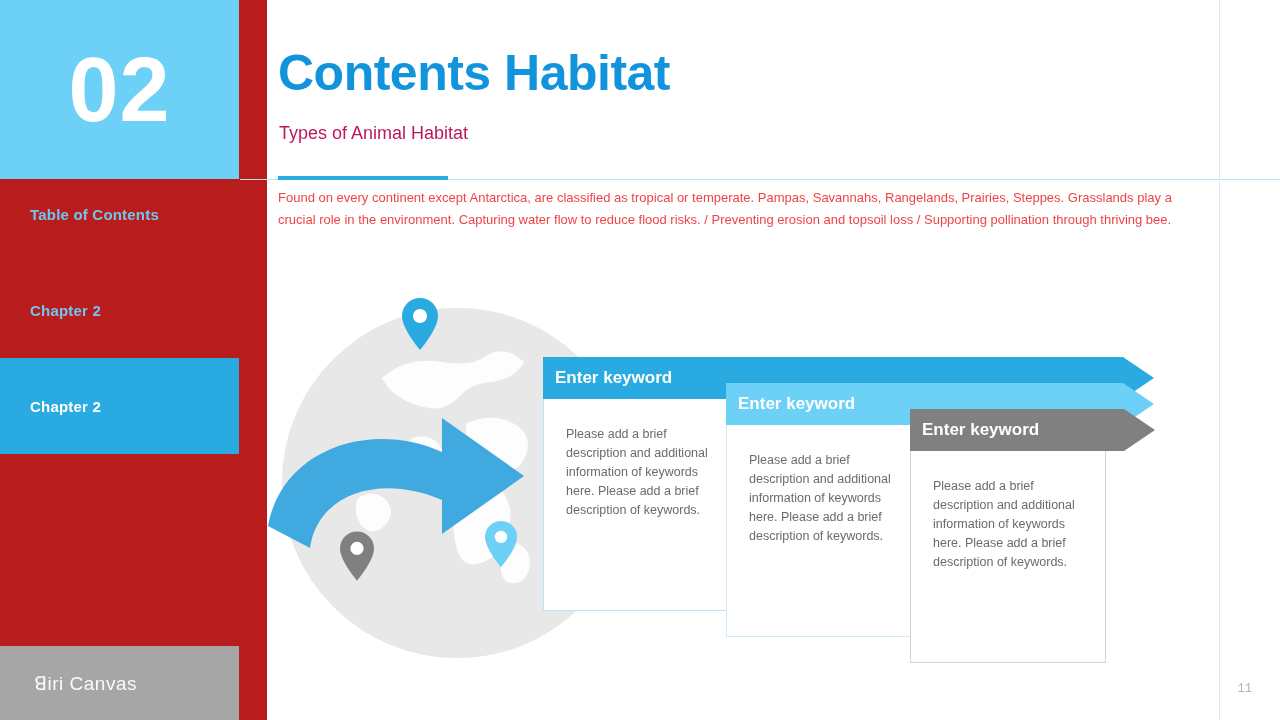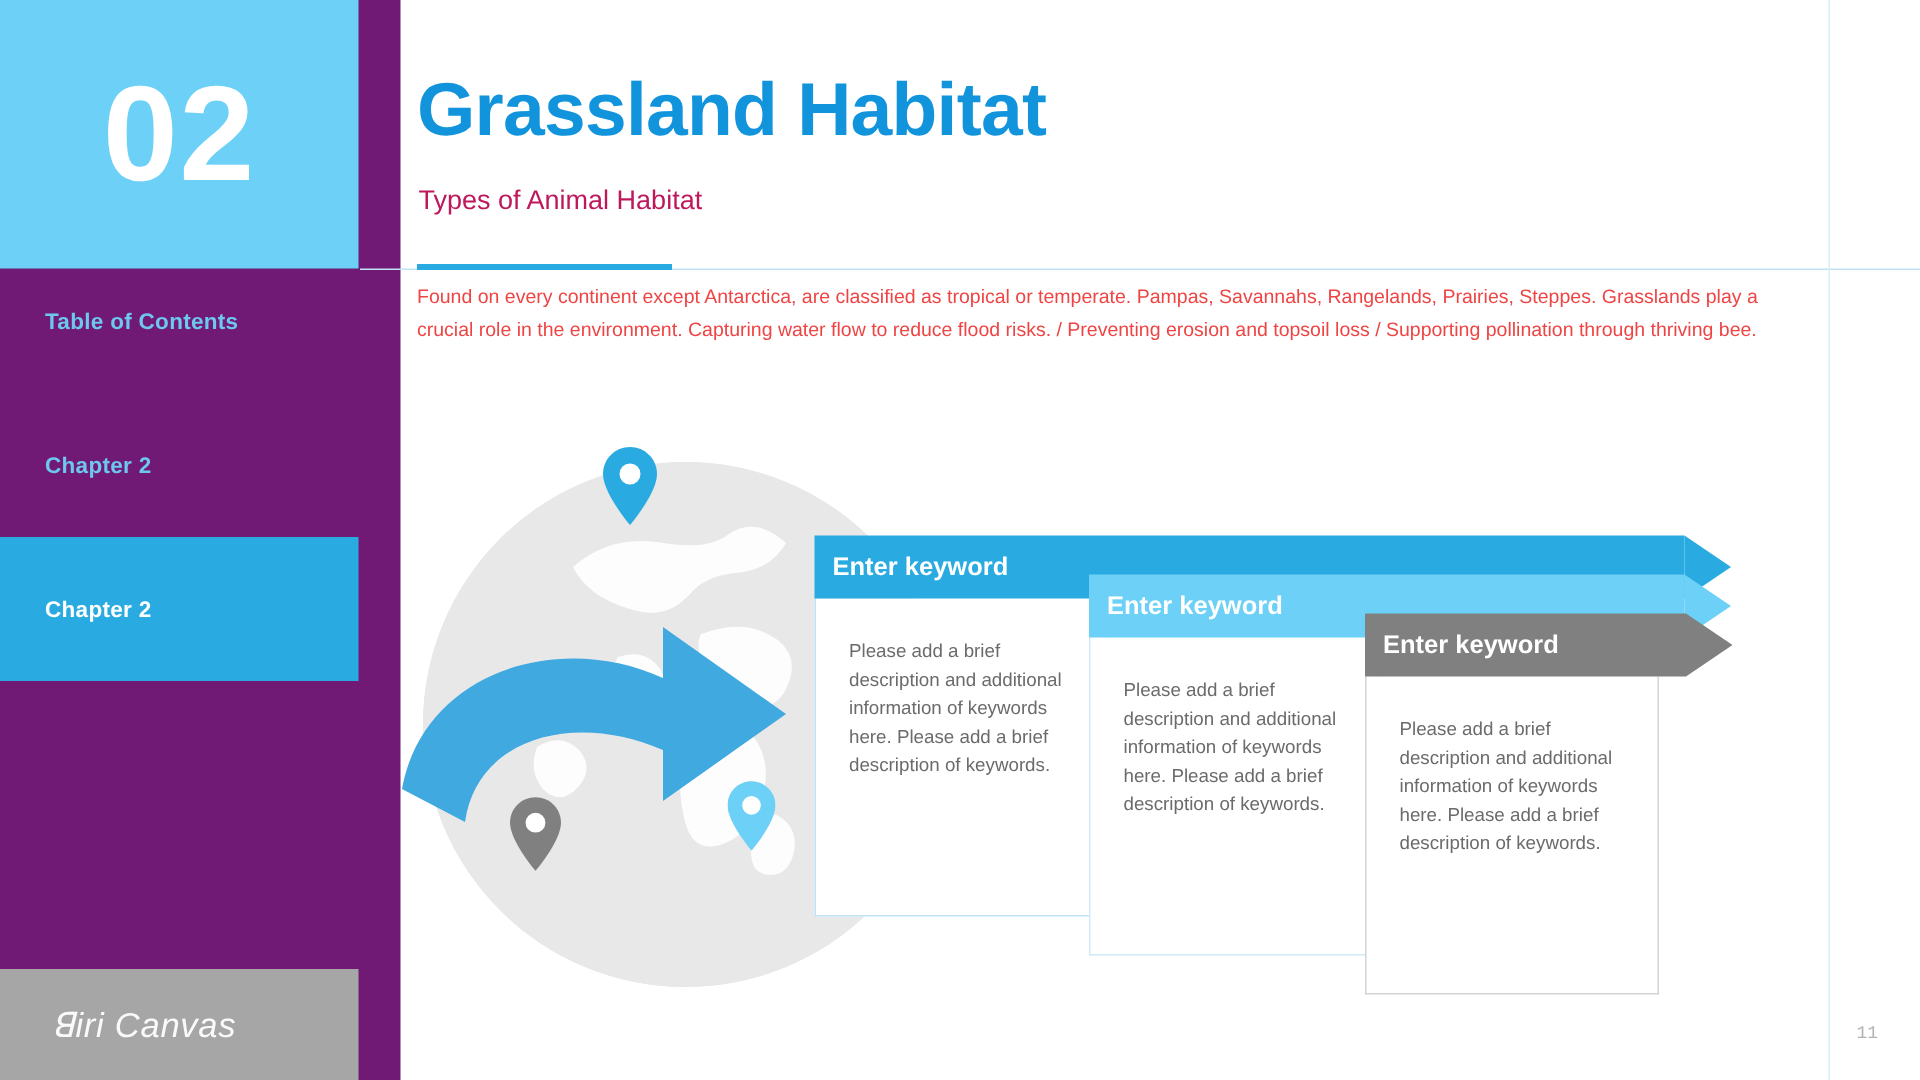--- a/index.html
+++ b/index.html
@@ -5,41 +5,41 @@
   * { box-sizing: border-box; margin: 0; padding: 0; }
   html, body {
     width: 1280px; height: 720px;
     font-family: "Liberation Sans", sans-serif;
     background: #ffffff;
     overflow: hidden;
   }
   .slide { position: relative; width: 1280px; height: 720px; background: #ffffff; }
 
   
-  .sidebar { position: absolute; left: 0; top: 0; width: 267px; height: 720px; background: #701a75; text-align: right; }
+  .sidebar { position: absolute; left: 0; top: 0; width: 267px; height: 720px; background: #b91c1c; text-align: right; }
   .sidebar-head {
     position: absolute; left: 0; top: 0; width: 239px; height: 179px;
     background: #6dd0f7; color: #ffffff;
     display: flex; align-items: center; justify-content: center;
   }
   .chapter-number {
     font-size: 90px; font-weight: bold; letter-spacing: 1px; line-height: 1;
     color: #ffffff;
   }
   .toc-list { position: absolute; left: 0; top: 166px; width: 239px; }
   .toc-item {
     height: 96px; display: flex; align-items: center; padding-left: 30px;
     font-size: 15px; font-weight: bold; color: #6dc7ef; letter-spacing: .2px;
   }
   .toc-item.active { background: #29abe2; color: #ffffff; }
   .sidebar-footer {
     position: absolute; left: 0; bottom: 0; width: 239px; height: 74px;
     background: #a6a6a6; display: flex; align-items: center; padding-left: 34px;
   }
-  .brand { color: #ffffff; font-size: 23px; letter-spacing: .5px; opacity: .95; font-style: italic; }
+  .brand { color: #ffffff; font-size: 19px; letter-spacing: .5px; opacity: .95; }
 
   
   .title {
     position: absolute; left: 278px; top: 44px;
     font-size: 50px; font-weight: bold; color: #1294dd; letter-spacing: -.5px;
   }
   .subtitle {
     position: absolute; left: 279px; top: 123px;
     font-size: 18px; color: #be185d;
   }
@@ -129,21 +129,21 @@
       <div class="toc-item active">
         <span>Chapter 2</span>
       </div>
     </div>
 
     <div class="sidebar-footer">
       <span class="brand">ꓭiri Canvas</span>
     </div>
   </div>
 
-  <div class="title">Grassland Habitat</div>
+  <div class="title">Contents Habitat</div>
   <div class="subtitle">Types of Animal Habitat</div>
   <div class="header-rule"></div>
   <div class="header-rule-accent"></div>
   <div class="right-rule"></div>
 
   <div class="body-text">Found on every continent except Antarctica, are classified as tropical or temperate. Pampas, Savannahs, Rangelands, Prairies, Steppes. Grasslands play a crucial role in the environment. Capturing water flow to reduce flood risks. / Preventing erosion and topsoil loss / Supporting pollination through thriving bee.</div>
 
   <div class="globe-wrap">
     <div class="globe-ring"></div>
     <div class="globe-circle"></div>

